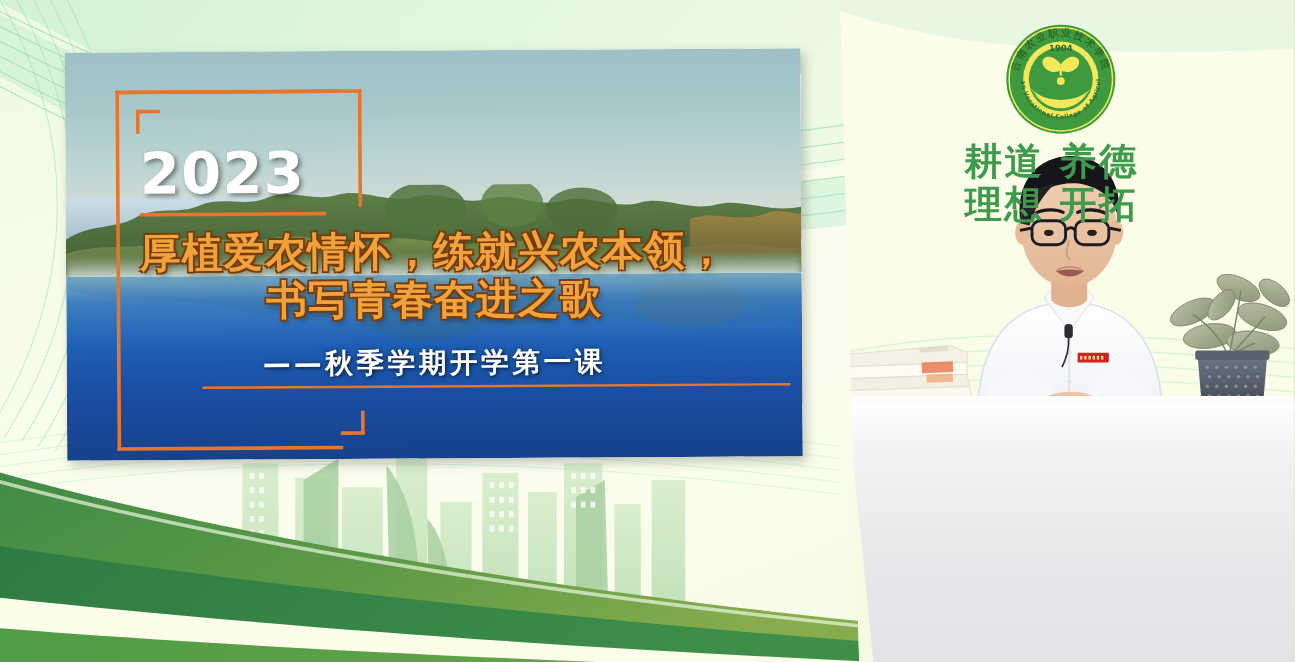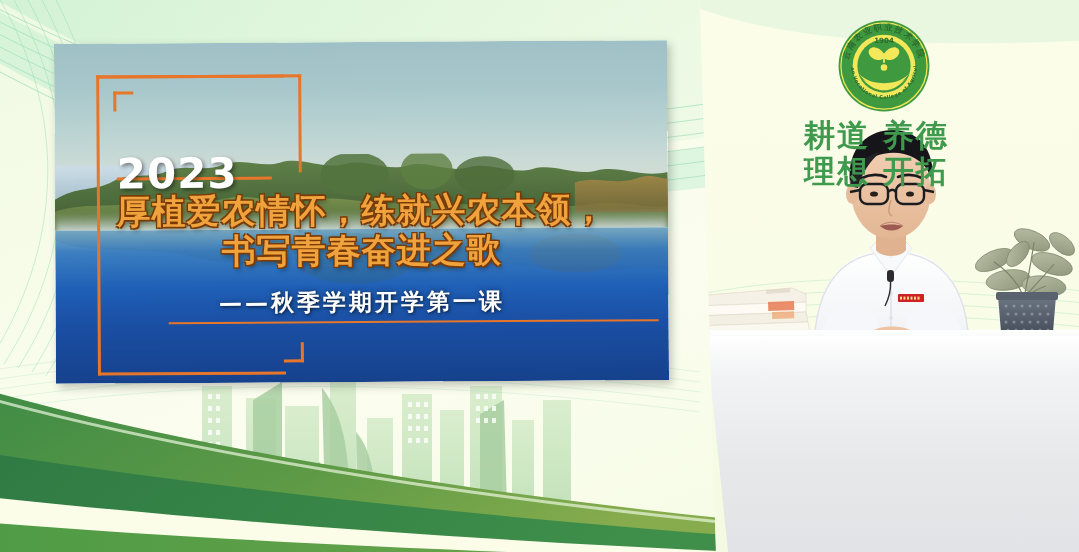--- a/index.html
+++ b/index.html
@@ -42,23 +42,23 @@
   .frame-top{position:absolute;left:42px;top:32px;width:205px;height:3px;background:#e8762a;}
   .frame-right-stub{position:absolute;left:244px;top:32px;width:3px;height:98px;background:#e8762a;}
   .frame-inner-tl{position:absolute;left:59px;top:48px;width:17px;height:17px;
     border-left:3px solid #e8762a;border-top:3px solid #e8762a;}
   .frame-inner-br{position:absolute;left:228px;top:300px;width:17px;height:17px;
     border-right:3px solid #e8762a;border-bottom:3px solid #e8762a;}
   .frame-bottom-rule{position:absolute;left:113px;top:279px;width:490px;height:2px;background:#e8762a;}
   .frame-year-rule{position:absolute;left:62px;top:134px;width:155px;height:3px;background:#e8762a;}
 
   .year{
-    position:absolute;left:62px;top:110px;
+    position:absolute;left:62px;top:78px;
     font-family:"DejaVu Sans","Liberation Sans",sans-serif;
-    font-weight:700;font-size:42px;letter-spacing:1px;color:#fff;
+    font-weight:700;font-size:48px;letter-spacing:1px;color:#fff;
     text-shadow:2px 2px 4px rgba(0,0,0,.45);
     line-height:1;
   }
 
   .headline{
     position:absolute;left:0;top:148px;width:613px;text-align:center;
     font-family:"DejaVu Sans","Liberation Sans",sans-serif;
     font-weight:700;font-size:34px;line-height:1.18;
     color:#f0a23c;letter-spacing:1px;
     text-shadow:

